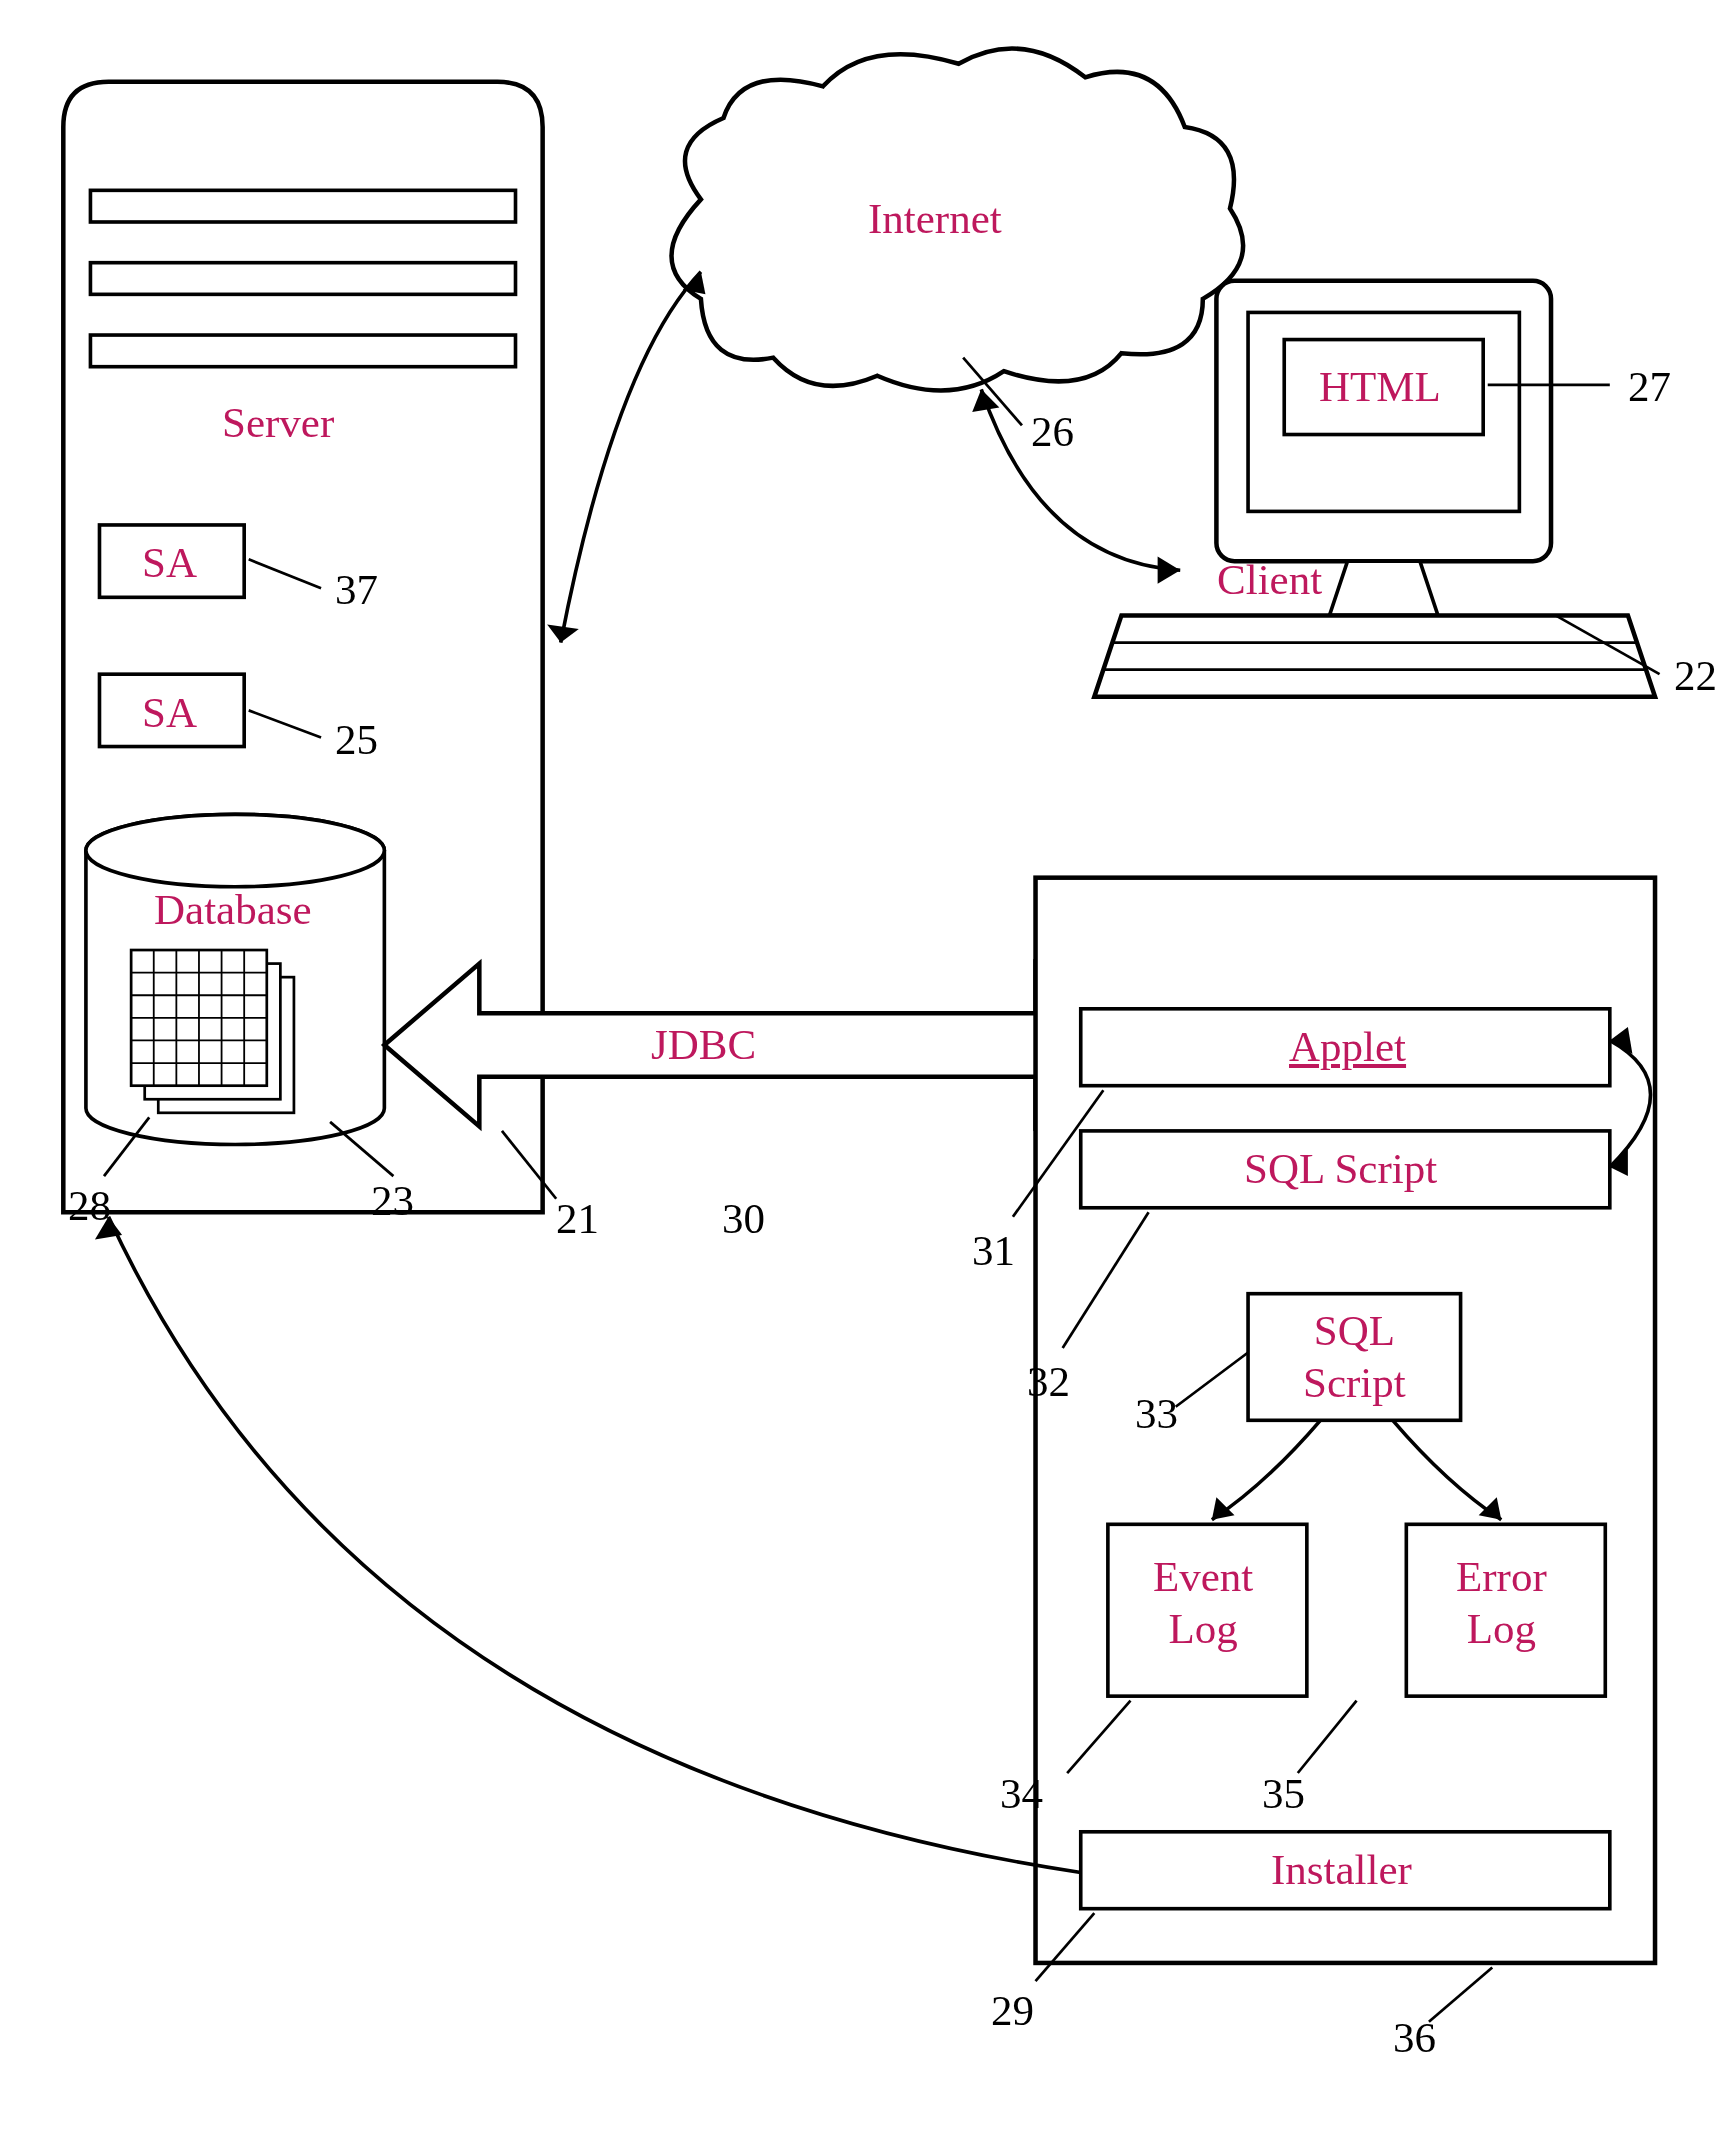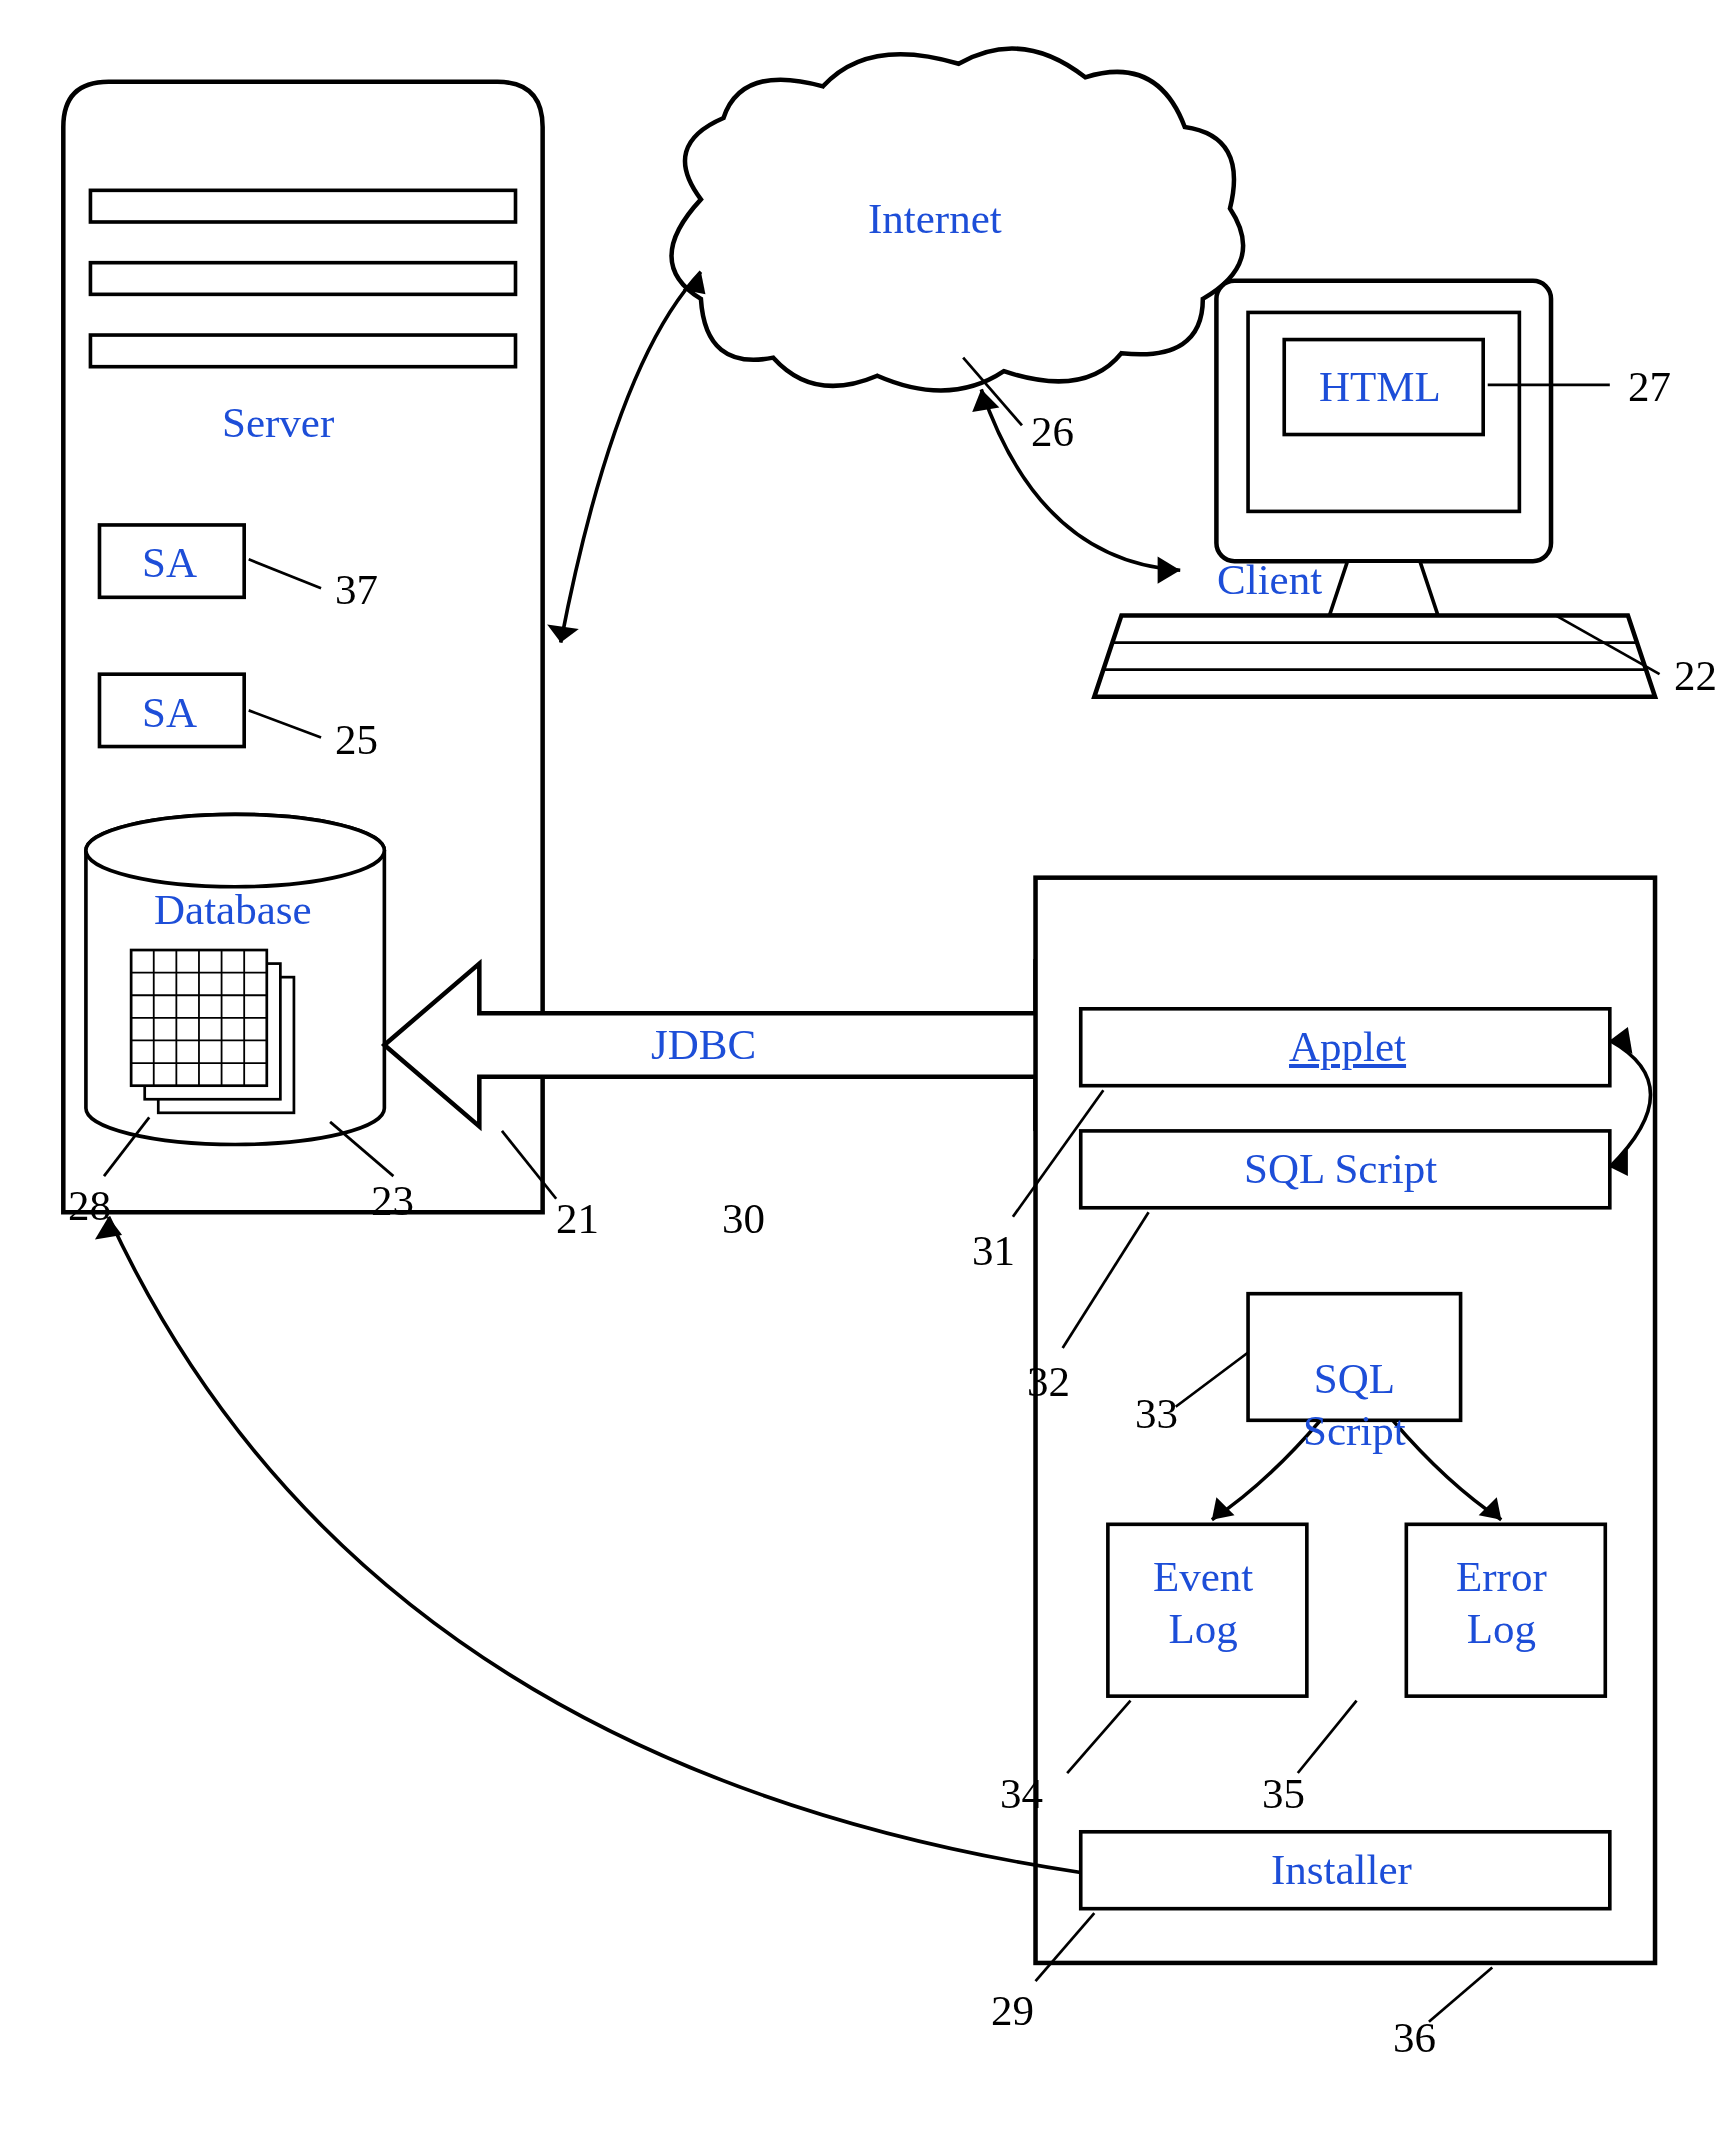--- a/index.html
+++ b/index.html
@@ -7,21 +7,21 @@
       width: 1731px;
       height: 2137px;
       background: white;
       font-family: "Times New Roman", serif;
       position: relative;
     }
     .diagram { position: absolute; width: 100%; height: 100%; }
     .label {
       position: absolute;
       font-size: 43px;
-      color: #1d4ed8;
+      color: #be185d;
       white-space: nowrap;
     }
     .ref-num {
       position: absolute;
       font-size: 43px;
       color: black;
     }
     svg { position: absolute; top: 0; left: 0; }
   </style>
 </head>
@@ -144,21 +144,21 @@
   <div class="label" style="left:222px; top:398px;">Server</div>
   <div class="label" style="left:142px; top:538px;">SA</div>
   <div class="label" style="left:142px; top:688px;">SA</div>
   <div class="label" style="left:154px; top:885px;">Database</div>
   <div class="label" style="left:868px; top:194px;">Internet</div>
   <div class="label" style="left:1319px; top:362px;">HTML</div>
   <div class="label" style="left:1217px; top:555px;">Client</div>
   <div class="label" style="left:651px; top:1020px;">JDBC</div>
   <div class="label" style="left:1289px; top:1022px;text-decoration:underline;">Applet</div>
   <div class="label" style="left:1244px; top:1144px;">SQL Script</div>
-  <div class="label" style="left:1303px; top:1305px; white-space:pre; text-align:center; line-height:1.2;margin-top:48px;">SQL
+  <div class="label" style="left:1303px; top:1305px; white-space:pre; text-align:center; line-height:1.2;">SQL
 Script</div>
   <div class="label" style="left:1153px; top:1551px; white-space:pre; text-align:center; line-height:1.2;">Event
 Log</div>
   <div class="label" style="left:1456px; top:1551px; white-space:pre; text-align:center; line-height:1.2;">Error
 Log</div>
   <div class="label" style="left:1271px; top:1845px;">Installer</div>
 
   <div class="ref-num" style="left:335px; top:565px;">37</div>
   <div class="ref-num" style="left:335px; top:715px;">25</div>
   <div class="ref-num" style="left:371px; top:1176px;">23</div>

